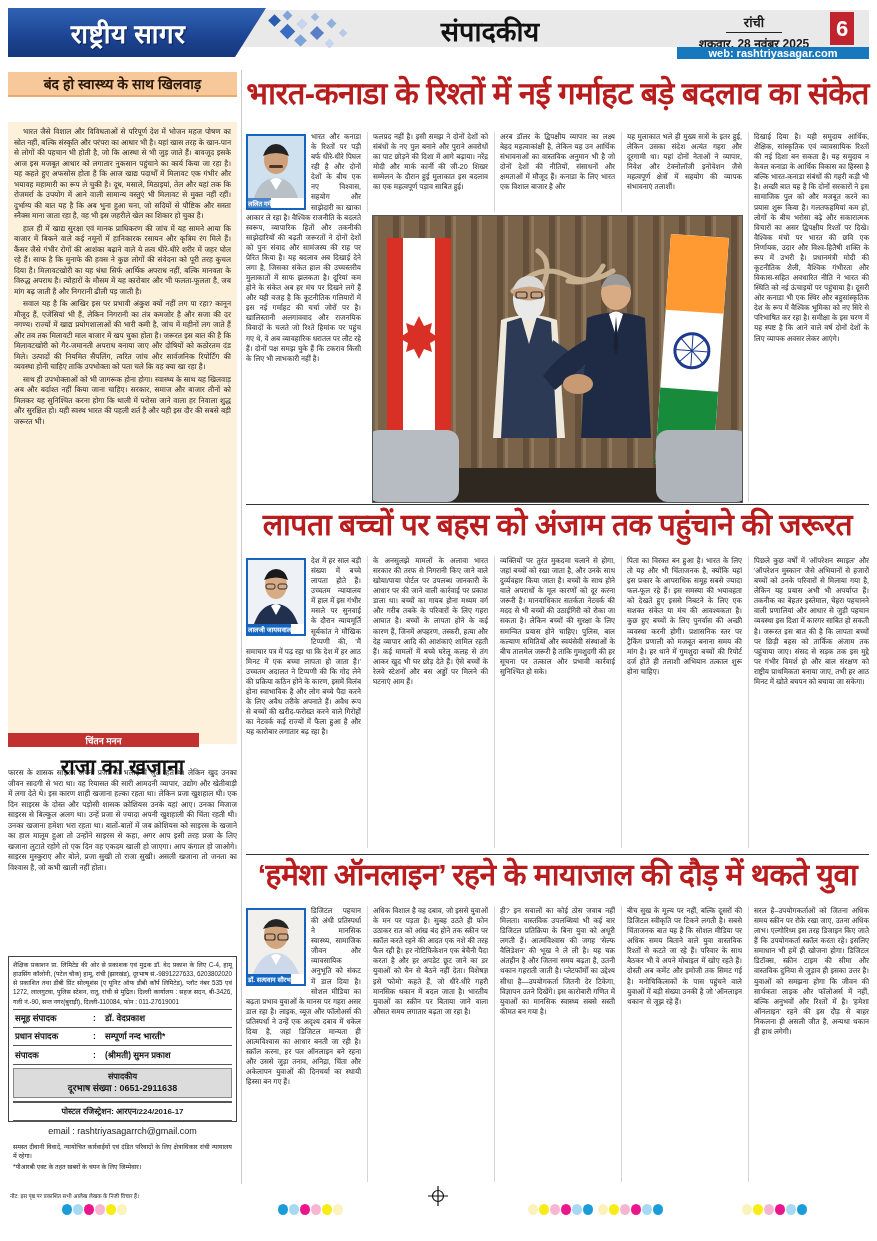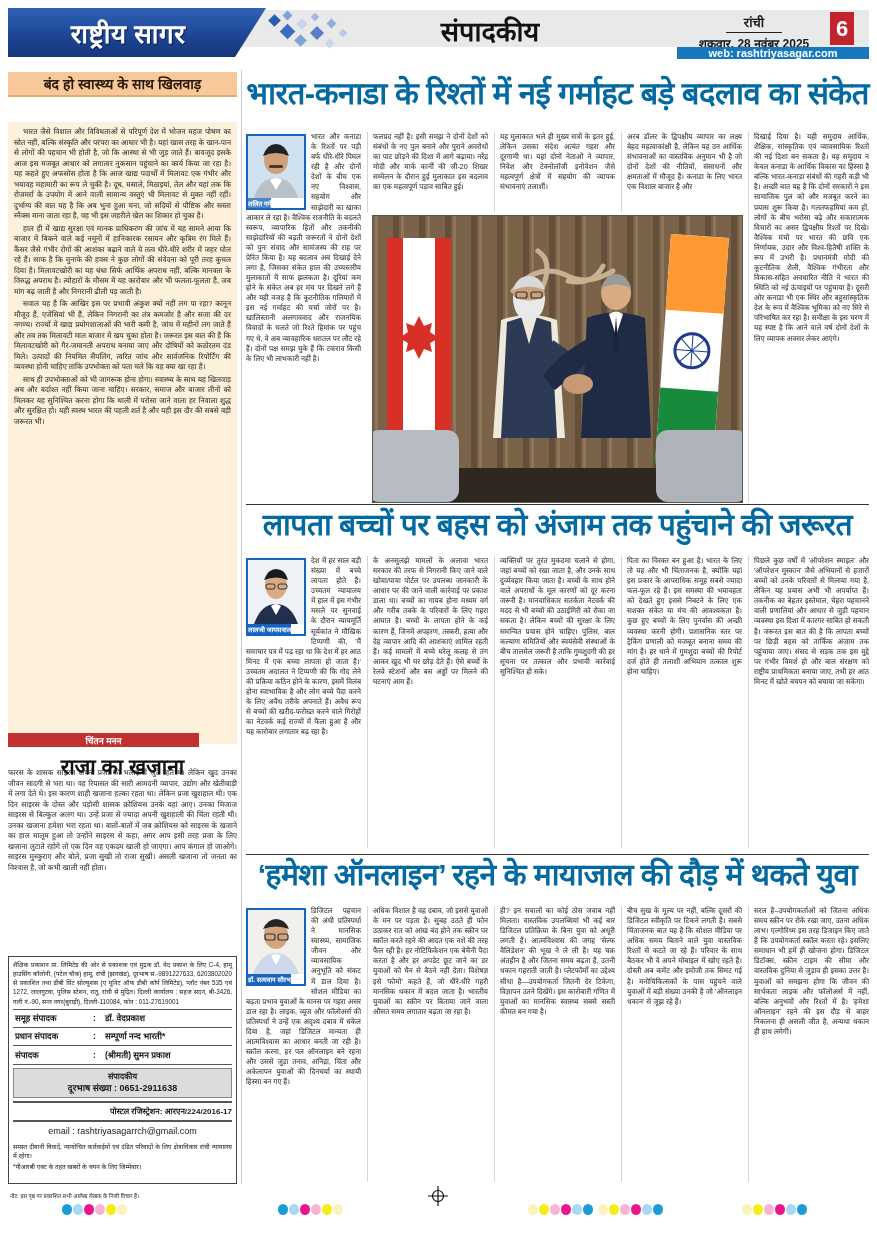--- a/index.html
+++ b/index.html
@@ -36,37 +36,37 @@
     font-size:14px; font-weight:bold; color:#2a1708; border-bottom:2px solid #e8a96a; }
   .lt-body { left:8px; top:99px; width:229px; height:622px; background:#fdf1dc;
     padding:5px 6px; font-size:7.4px; line-height:1.42; text-align:justify; overflow:hidden;margin-top:23px; }
   .lt-body p { text-indent:9px; margin-bottom:2px; }
   .chintan { left:8px; top:733px; width:191px; height:14px; background:#c03130;
     color:#fff; font-size:9px; font-weight:bold; display:flex; align-items:center; justify-content:center; }
   .khajana-title { left:8px; top:752px; width:229px; text-align:center;
     font-size:21px; font-weight:bold; color:#111; }
   .khajana-body { left:8px; top:768px; width:229px; height:166px; font-size:7.4px;
     line-height:1.42; text-align:justify; overflow:hidden; }
-  .imprint { left:8px; top:956px; width:229px; height:228px; border:1.5px solid #444;
+  .imprint { left:8px; top:956px; width:229px; height:166px; border:1.5px solid #444;
     padding:3px 4px; font-size:6.3px; line-height:1.45; }
   .imprint .itext { text-align:justify; border-bottom:1px solid #555; padding-bottom:3px; }
   .ed-row { display:flex; border-bottom:1px solid #555; padding:2.5px 2px; font-size:8.5px; font-weight:bold; }
   .ed-row .lbl { width:78px; }
   .ed-row .sep { width:12px; }
   .dept-box { background:#dcdcdc; border:1px solid #888; margin-top:3px; text-align:center;
     padding:2px 0; font-weight:bold; }
   .dept-box .d1 { font-size:8px; } .dept-box .d2 { font-size:9px; }
   .postal { border-top:2px solid #555; border-bottom:2px solid #555; margin-top:3px;
-    text-align:right; font-size:8px; font-weight:bold; padding:2.5px 0; }
+    text-align:center; font-size:8px; font-weight:bold; padding:2.5px 0; }
   .mail { text-align:center; font-size:9px; padding:3px 0 2px; }
   .legal { text-align:justify; padding-top:2px; }
   .note { left:10px; top:1192px; width:180px; font-size:5.6px; color:#222; }
   
   .vrule { left:241px; top:70px; width:1px; height:1114px; background:#c9c9c9; }
-  .headline { left:246px; width:623px; text-align:center; font-weight:bold; color:#0369a1;
+  .headline { left:246px; width:623px; text-align:center; font-weight:bold; color:#b91c1c;
     letter-spacing:-.5px; line-height:1.05; }
   .h1 { top:78px; font-size:31px; }
   .h2 { top:509px; font-size:30px; }
   .h3 { top:859px; font-size:30px; }
   .hrule { left:246px; width:623px; height:1px; background:#333; }
   .cols { left:246px; width:623px; display:flex; gap:6px; }
   .col { flex:1; font-size:7.2px; line-height:1.4; text-align:justify; overflow:hidden;
     border-left:1px solid #d5d5d5; padding-left:5px; }
   .col:first-child { border-left:none; padding-left:0; }
   .author { float:left; width:60px; margin:2px 5px 2px 0; border:2px solid #1565c0; background:#fff; }
@@ -164,24 +164,24 @@
           <path d="M22 44 l6 10 6 -10 q-6 -4 -12 0z" fill="#fff"></path>
         </svg>
         <span class="cap cap-light">ललित गर्ग</span>
       </span>
       <span>भारत और कनाडा के रिश्तों पर पड़ी बर्फ धीरे-धीरे पिघल रही है और दोनों देशों के बीच एक नए विश्वास, सहयोग और साझेदारी का खाका आकार ले रहा है। वैश्विक राजनीति के बदलते स्वरूप, व्यापारिक हितों और तकनीकी साझेदारियों की बढ़ती जरूरतों ने दोनों देशों को पुनः संवाद और सामंजस्य की राह पर प्रेरित किया है। यह बदलाव अब दिखाई देने लगा है, जिसका संकेत हाल की उच्चस्तरीय मुलाकातों में साफ झलकता है। दूरियां कम होने के संकेत अब हर मंच पर दिखने लगे हैं और यही वजह है कि कूटनीतिक गलियारों में इस नई गर्माहट की चर्चा जोरों पर है। खालिस्तानी अलगाववाद और राजनयिक विवादों के चलते जो रिश्ते हिमांक पर पहुंच गए थे, वे अब व्यावहारिक धरातल पर लौट रहे हैं। दोनों पक्ष समझ चुके हैं कि टकराव किसी के लिए भी लाभकारी नहीं है।</span>
     </div>
     <div class="col" style="max-height:80px">
       <span>फलप्रद नहीं है। इसी समझ ने दोनों देशों को संबंधों के नए पुल बनाने और पुराने अवरोधों का पाट छोड़ने की दिशा में आगे बढ़ाया। नरेंद्र मोदी और मार्क कार्नी की जी-20 शिखर सम्मेलन के दौरान हुई मुलाकात इस बदलाव का एक महत्वपूर्ण पड़ाव साबित हुई।</span>
     </div>
     <div class="col" style="max-height:80px">
+      <span>अरब डॉलर के द्विपक्षीय व्यापार का लक्ष्य बेहद महत्वाकांक्षी है, लेकिन यह उन आर्थिक संभावनाओं का वास्तविक अनुमान भी है जो दोनों देशों की नीतियों, संसाधनों और क्षमताओं में मौजूद हैं। कनाडा के लिए भारत एक विशाल बाजार है और</span>
+    </div>
+    <div class="col" style="max-height:80px">
       <span>यह मुलाकात भले ही मुख्य सत्रों के इतर हुई, लेकिन उसका संदेश अत्यंत गहरा और दूरगामी था। यहां दोनों नेताओं ने व्यापार, निवेश और टेक्नोलॉजी इनोवेशन जैसे महत्वपूर्ण क्षेत्रों में सहयोग की व्यापक संभावनाएं तलाशीं।</span>
-    </div>
-    <div class="col" style="max-height:80px">
-      <span>अरब डॉलर के द्विपक्षीय व्यापार का लक्ष्य बेहद महत्वाकांक्षी है, लेकिन यह उन आर्थिक संभावनाओं का वास्तविक अनुमान भी है जो दोनों देशों की नीतियों, संसाधनों और क्षमताओं में मौजूद हैं। कनाडा के लिए भारत एक विशाल बाजार है और</span>
     </div>
     <div class="col">
       <span>दिखाई दिया है। यही समुदाय आर्थिक, शैक्षिक, सांस्कृतिक एवं व्यावसायिक रिश्तों की नई दिशा बन सकता है। यह समुदाय न केवल कनाडा के आर्थिक विकास का हिस्सा है बल्कि भारत-कनाडा संबंधों की गहरी कड़ी भी है। अच्छी बात यह है कि दोनों सरकारों ने इस सामाजिक पुल को और मजबूत करने का प्रयास शुरू किया है। गलतफहमियां कम हों, लोगों के बीच भरोसा बढ़े और सकारात्मक विचारों का असर द्विपक्षीय रिश्तों पर दिखे। वैश्विक मंचों पर भारत की छवि एक निर्णायक, उदार और विश्व-हितैषी शक्ति के रूप में उभरी है। प्रधानमंत्री मोदी की कूटनीतिक शैली, वैश्विक गंभीरता और विकास-सहित अवधारित नीति ने भारत की स्थिति को नई ऊंचाइयों पर पहुंचाया है। दूसरी ओर कनाडा भी एक स्थिर और बहुसांस्कृतिक देश के रूप में वैश्विक भूमिका को नए सिरे से परिभाषित कर रहा है। समीक्षा के इस चरण में यह स्पष्ट है कि आने वाले वर्ष दोनों देशों के लिए व्यापक अवसर लेकर आएंगे।</span>
     </div>
   </div>
 
   <div class="abs photo-wrap">
     <svg width="369" height="286" viewBox="0 0 369 286">
       <defs>
         <pattern id="wood" width="26" height="286" patternUnits="userSpaceOnUse">

